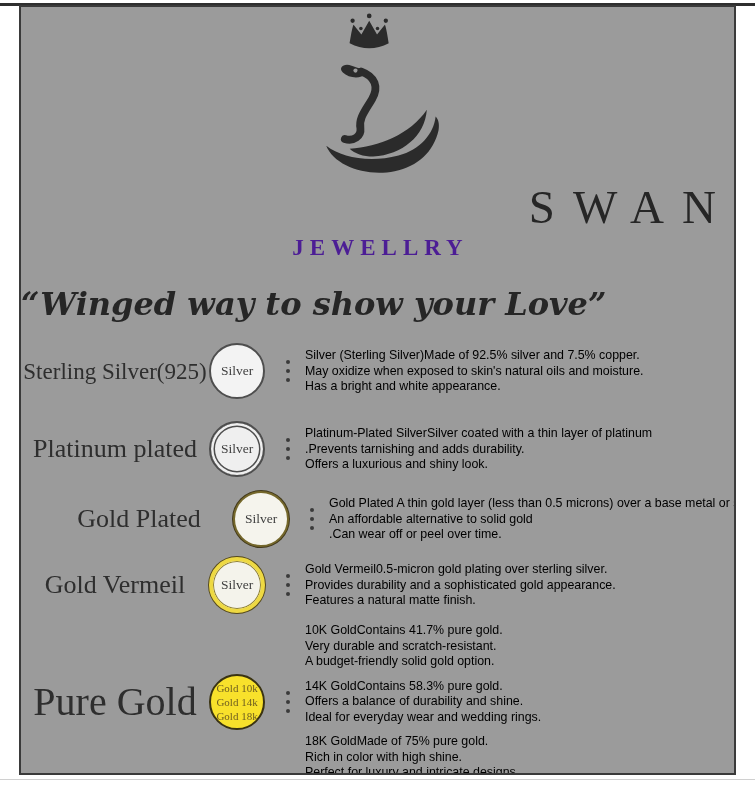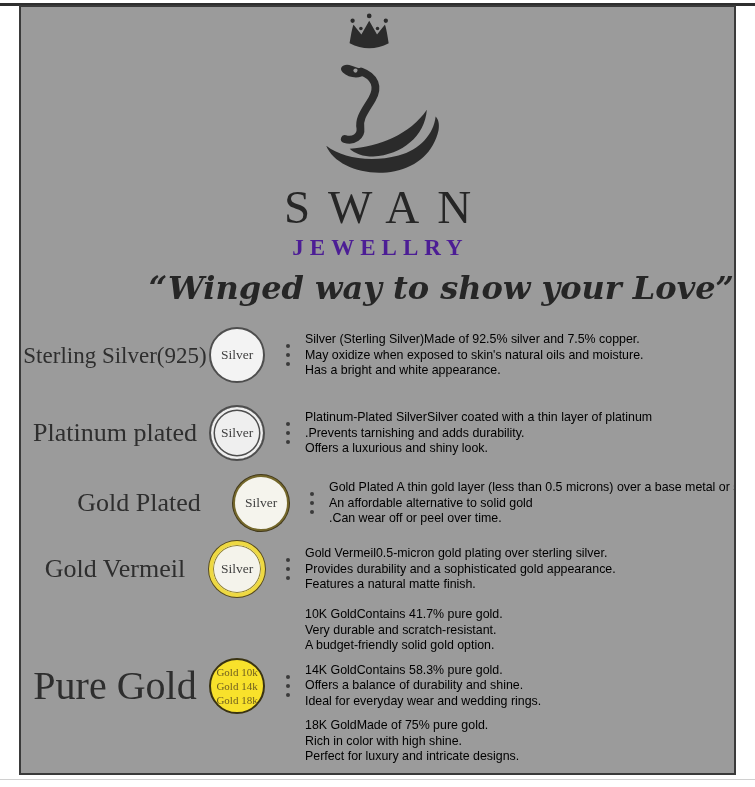--- a/index.html
+++ b/index.html
@@ -8,30 +8,30 @@
     font-family:"Liberation Sans", sans-serif; overflow:hidden;
   }
   .top-line { position:absolute; top:3px; left:0; right:0; height:3px; background:#2f2f2f; }
   .foot-line { position:absolute; left:0; right:0; top:779px; height:1px; background:#d0d0d0; }
   .panel {
     position:absolute; left:19px; top:5px; width:717px; height:770px;
     background:#9b9b9b; border:2px solid #3a3a3a; box-sizing:border-box; overflow:hidden;
   }
   .logo-wrap { text-align:center; margin-top:4px; height:170px; }
   .brand {
-    text-align:center; font-family:"Liberation Serif", serif; color:#262626;
+    text-align:right; font-family:"Liberation Serif", serif; color:#262626;
     font-size:47px; letter-spacing:18px; padding-left:18px; line-height:1.05; margin-top:2px;
   }
   .brand-sub {
     text-align:center; font-family:"Liberation Serif", serif; font-weight:bold; color:#4c1d95;
     font-size:23px; letter-spacing:6px; padding-left:6px; margin-top:3px;
   }
   .tagline {
-    text-align:right; font-family:"DejaVu Serif", serif; font-style:italic; font-weight:bold;
-    color:#262626; font-size:32px; margin-top:8px;
+    text-align:left; font-family:"DejaVu Serif", serif; font-style:italic; font-weight:bold;
+    color:#262626; font-size:32px; margin-top:24px;
   }
   .rows { margin-top:16px; padding:0 4px 0 0; }
   .row {
     display:grid; grid-template-columns:188px 62px 34px 1fr;
     align-items:center; height:64px; margin:0;
   }
   .row.r1 { margin-bottom:14px; }
   .row.r2 { margin-bottom:6px; }
   .row.r3 { margin-bottom:2px;padding-left:24px; }
   .row.r4 { margin-bottom:6px; }

